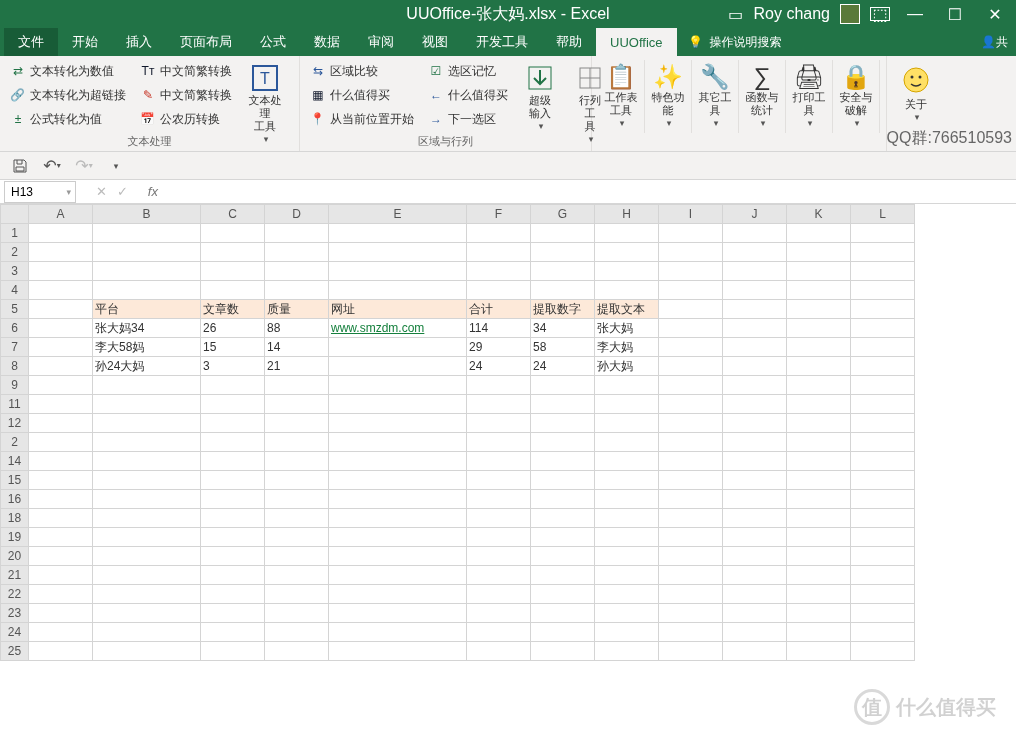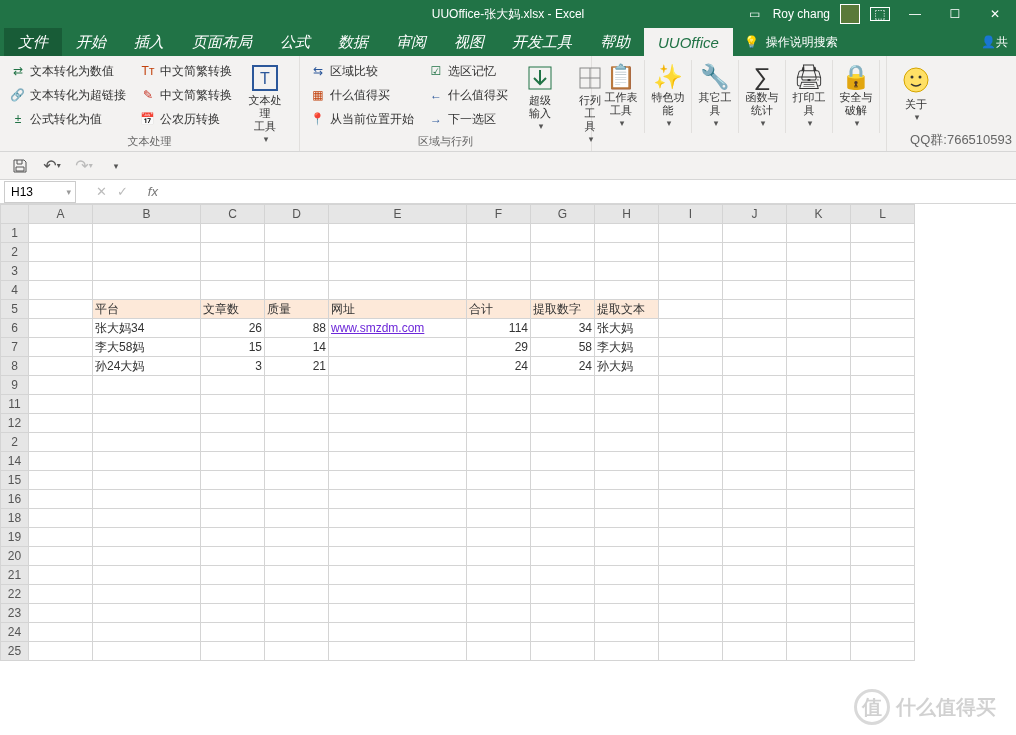--- a/index.html
+++ b/index.html
@@ -1,45 +1,45 @@
 <!DOCTYPE html>
 <html><head>
 <meta charset="utf-8">
 <style>
 * { margin: 0; padding: 0; box-sizing: border-box; font-family: "Microsoft YaHei", "Segoe UI", sans-serif; }
 body { background: #fff; overflow: hidden; width: 1016px; height: 735px; position: relative; }
 
 
-.title-bar { height: 28px; background: #217346; display: flex; align-items: center; color: #fff; font-size: 12px; position: relative; }
+.title-bar { height: 28px; background: #217346; display: flex; align-items: center; color: #fff; font-size: 16px; position: relative; }
 .title-center { position: absolute; left: 50%; transform: translateX(-50%); white-space: nowrap; }
 .title-right { position: absolute; right: 6px; display: flex; align-items: center; gap: 10px; }
 .title-right .win-btn { width: 30px; height: 24px; display: flex; align-items: center; justify-content: center; cursor: pointer; }
 .avatar { width: 20px; height: 20px; background: #5a7a3a; border: 1px solid #fff; }
 .ribbon-toggle { width: 20px; height: 14px; border: 1px solid #fff; display: flex; align-items: center; justify-content: center; }
 
 
 .tabs { height: 28px; background: #217346; display: flex; align-items: stretch; padding-left: 4px; }
-.tab { padding: 0 14px; display: flex; align-items: center; color: #fff; font-size: 15px; cursor: pointer; font-style: italic; }
+.tab { padding: 0 14px; display: flex; align-items: center; color: #fff; font-size: 13px; cursor: pointer; }
 .tab.active { background: #f3f2f1; color: #217346; }
 .tab.file { background: #185c37; }
 .tabs-help { margin-left: 12px; display: flex; align-items: center; color: #fff; font-size: 12px; gap: 6px; }
 .tabs-right { margin-left: auto; padding-right: 8px; display: flex; align-items: center; color: #fff; font-size: 12px; }
 
 
 .ribbon { height: 96px; background: #f3f2f1; border-bottom: 1px solid #d6d6d6; display: flex; position: relative; }
 .ribbon-group { border-right: 1px solid #e1dfdd; padding: 4px 6px 0 6px; display: flex; flex-direction: column; position: relative; }
 .ribbon-group-title { text-align: center; font-size: 11px; color: #666; height: 16px; line-height: 16px; position: absolute; bottom: 2px; left: 0; right: 0; }
 .rg-col { display: flex; flex-direction: column; gap: 2px; }
 .rg-rows { display: flex; gap: 6px; }
 .rg-item { display: flex; align-items: center; gap: 4px; font-size: 12px; color: #333; height: 22px; padding: 0 4px; cursor: pointer; white-space: nowrap; }
 .big-btn { display: flex; flex-direction: column; align-items: center; justify-content: flex-start; padding: 4px 6px; font-size: 11px; color: #333; cursor: pointer; width: 46px; height: 74px; text-align: center; line-height: 13px; }
 .big-icon { width: 32px; height: 32px; display: flex; align-items: center; justify-content: center; margin-bottom: 2px; }
 .sm-icon { width: 16px; height: 16px; display: inline-flex; align-items: center; justify-content: center; }
 .dd::after { content: "▾"; font-size: 9px; margin-left: 2px; color: #555; }
-.qq { position: absolute; right: 4px; bottom: 2px; font-size: 13px; color: #666; }
+.qq { position: absolute; right: 4px; bottom: 2px; font-size: 16px; color: #666; }
 
 
 .qat { height: 28px; background: #f3f2f1; border-bottom: 1px solid #d6d6d6; display: flex; align-items: center; gap: 8px; padding-left: 8px; }
 .qat-btn { width: 24px; height: 24px; display: flex; align-items: center; justify-content: center; cursor: pointer; color: #555; }
 .qat-btn.disabled { color: #bbb; }
 
 
 .formula-bar { height: 24px; background: #fff; border-bottom: 1px solid #d6d6d6; display: flex; align-items: center; }
 .name-box { width: 72px; height: 22px; border: 1px solid #ccc; margin-left: 4px; padding-left: 6px; font-size: 12px; display: flex; align-items: center; position: relative; }
 .name-box::after { content: "▾"; position: absolute; right: 4px; font-size: 9px; color: #999; }
@@ -51,30 +51,30 @@
 .grid-wrap { position: relative; overflow: hidden; height: calc(735px - 28px - 28px - 96px - 28px - 24px); }
 .grid { border-collapse: collapse; table-layout: fixed; }
 .grid td, .grid th { border: 1px solid #d4d4d4; height: 19px; font-size: 12px; color: #333; padding: 0 2px; overflow: hidden; white-space: nowrap; }
 .grid th { background: #e6e6e6; font-weight: normal; text-align: center; color: #555; }
 .grid .rh { width: 28px; text-align: center; }
 .grid .cA { width: 64px; } .grid .cB { width: 108px; } .grid .cC { width: 64px; }
 .grid .cD { width: 64px; } .grid .cE { width: 138px; } .grid .cF { width: 64px; }
 .grid .cG { width: 64px; } .grid .cH { width: 64px; } .grid .cI { width: 64px; }
 .grid .cJ { width: 64px; } .grid .cK { width: 64px; } .grid .cL { width: 64px; }
 .hdr-cell { background: #fde9d9 !important; text-align: left; }
-.txt-r { text-align: right; }
-.link { color: #6d28d9; text-decoration: underline; }
+.txt-r { }
+.link { color: #15803d; text-decoration: underline; }
 
 .watermark { position: absolute; right: 20px; bottom: 10px; font-size: 20px; color: rgba(0,0,0,0.18); display: flex; align-items: center; gap: 6px; font-weight: bold; }
 .watermark-icon { width: 36px; height: 36px; border-radius: 50%; border: 3px solid rgba(0,0,0,0.15); display: flex; align-items: center; justify-content: center; font-size: 20px; }
 
 
 .ic-green { color: #217346; }
 .ic-blue { color: #2b579a; }
-.ic-orange { color: #c2410c; }
+.ic-orange { color: #0f172a; }
 .ic-red { color: #c42b1c; }
 .ic-yellow { color: #f2c811; }
 </style>
 </head>
 <body>
 
 <div class="title-bar">
   <div class="title-center">UUOffice-张大妈.xlsx  -  Excel</div>
   <div class="title-right">
     <span class="sm-icon">▭</span>

